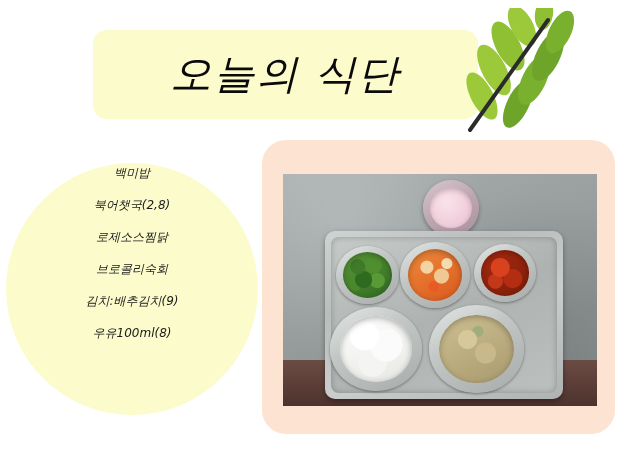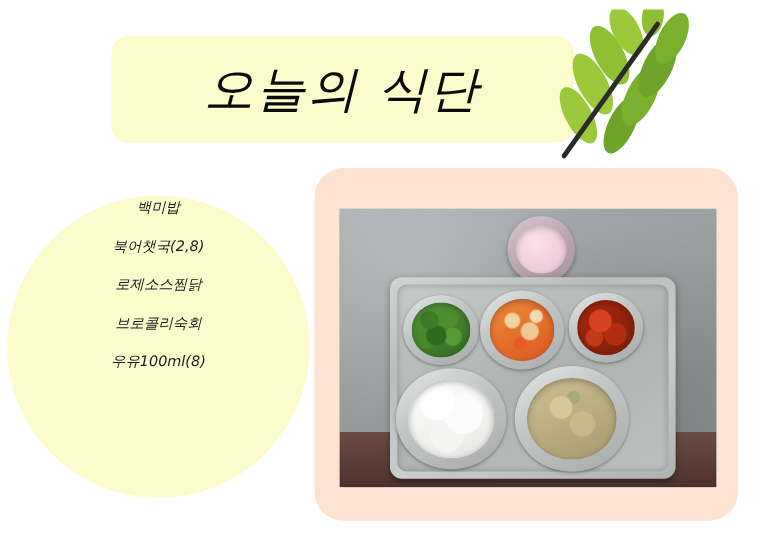--- a/index.html
+++ b/index.html
@@ -265,20 +265,21 @@
       </g>
     </svg>
   </div>
 
   <div class="menu-circle"></div>
   <div class="menu-list">
     <div class="menu-line">백미밥</div>
     <div class="menu-line">북어챗국(2,8)</div>
     <div class="menu-line">로제소스찜닭</div>
     <div class="menu-line">브로콜리숙회</div>
+    <div class="menu-line">김치:배추김치(9)</div>
     <div class="menu-line">우유100ml(8)</div>
   </div>
 
   <div class="photo-frame"></div>
   <div class="photo">
     <div class="photo-inner">
       <div class="tbl-bg"></div>
       <div class="wood-edge"></div>
 
       <div class="cup-base"></div>

